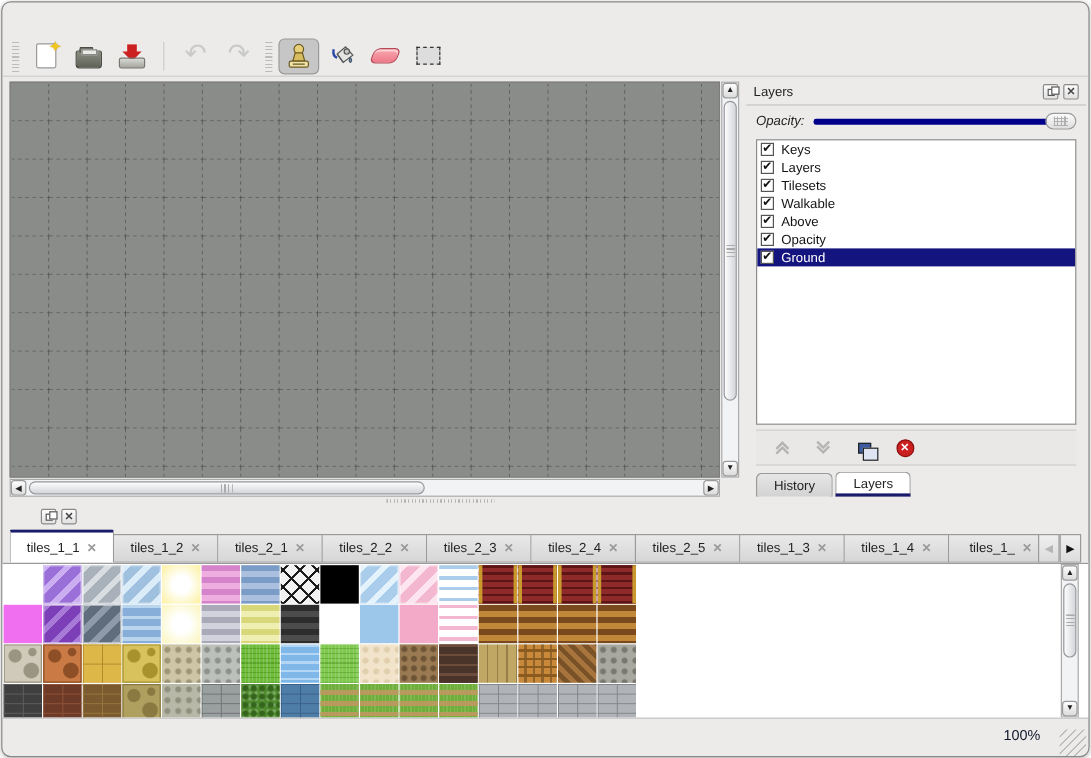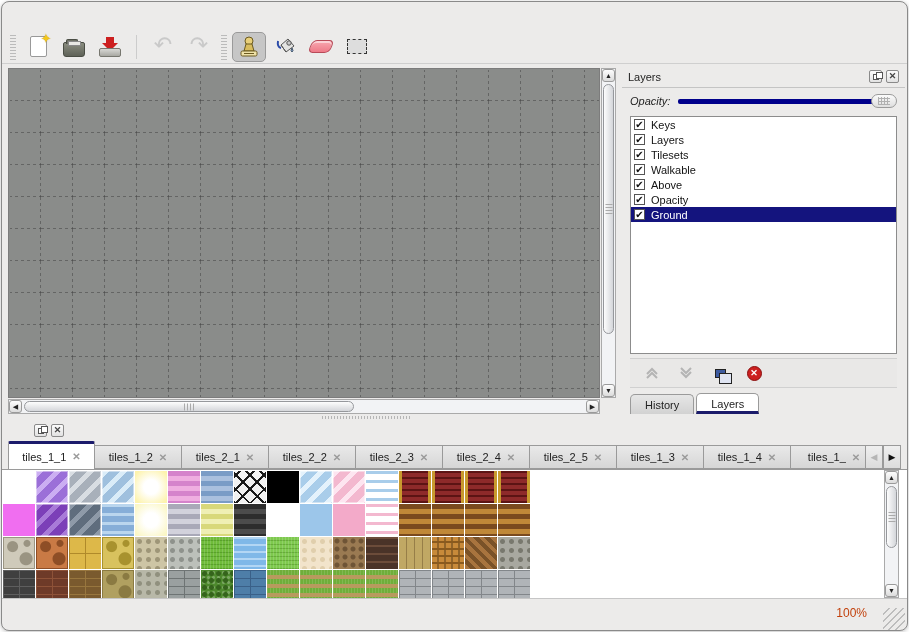--- a/index.html
+++ b/index.html
@@ -135,21 +135,21 @@
   .p-shingle { background:repeating-linear-gradient(180deg, var(--c2) 0 2px, var(--c) 2px 8px);
     background-color:var(--c); }
   .p-pebbles { background-color:var(--c);
     background-image:radial-gradient(var(--c2) 2px, transparent 3px);
     background-size:8px 8px; }
   .p-path { background-color:var(--c);
     background-image:repeating-linear-gradient(180deg, transparent 0 5px, var(--c2) 5px 9px),
                      repeating-linear-gradient(90deg, rgba(255,255,255,.12) 0 1px, transparent 1px 3px); }
   
   .statusbar { position:absolute; left:0; top:596px; width:100%; height:34px; border-top:1px solid #c6c6c6; }
-  .zoom-level { position:absolute; right:40px; top:7px; font-size:12px; color:#c2410c; }
+  .zoom-level { position:absolute; right:40px; top:7px; font-size:12px; color:#0f172a; }
   .resize-grip { position:absolute; right:2px; bottom:2px; width:22px; height:22px;
     background:repeating-linear-gradient(135deg, transparent 0 4px, #bdbdbd 4px 5px); border-bottom-right-radius:7px; }
 </style>
 </head>
 <body>
 
 <div class="window">
 
 
   <div class="toolbar">

